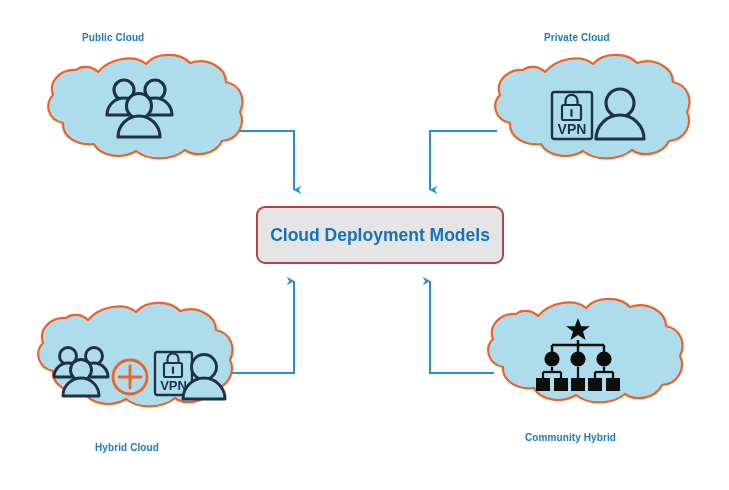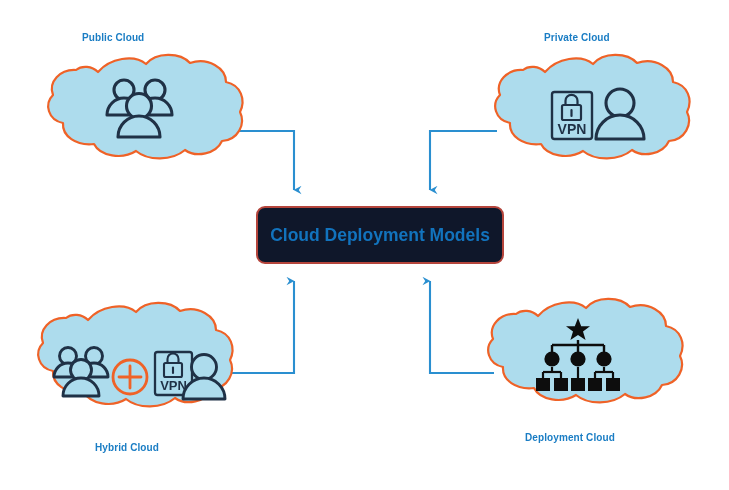--- a/index.html
+++ b/index.html
@@ -36,21 +36,21 @@
   #label-community{ left: 525px; top: 432px; }
 
   #center-box {
     position: absolute;
     left: 256px;
     top: 206px;
     width: 248px;
     height: 58px;
     border: 2px solid #b5453c;
     border-radius: 9px;
-    background: #0f172a;
+    background: #e5e5e5;
     box-sizing: border-box;
     display: flex;
     align-items: center;
     justify-content: center;
   }
   #center-box-text {
     color: #1273bd;
     font-weight: bold;
     font-size: 17.5px;
     white-space: nowrap;
@@ -211,13 +211,13 @@
   </g>
 </svg>
 
 <div id="center-box">
   <span id="center-box-text">Cloud Deployment Models</span>
 </div>
 
 <div class="node-label" id="label-public">Public Cloud</div>
 <div class="node-label" id="label-private">Private Cloud</div>
 <div class="node-label" id="label-hybrid">Hybrid Cloud</div>
-<div class="node-label" id="label-community">Deployment Cloud</div>
+<div class="node-label" id="label-community">Community Hybrid</div>
 
 </body></html>

